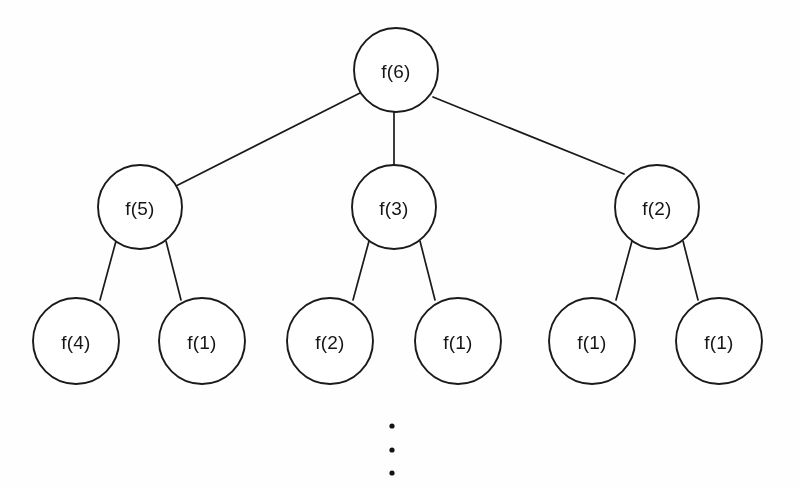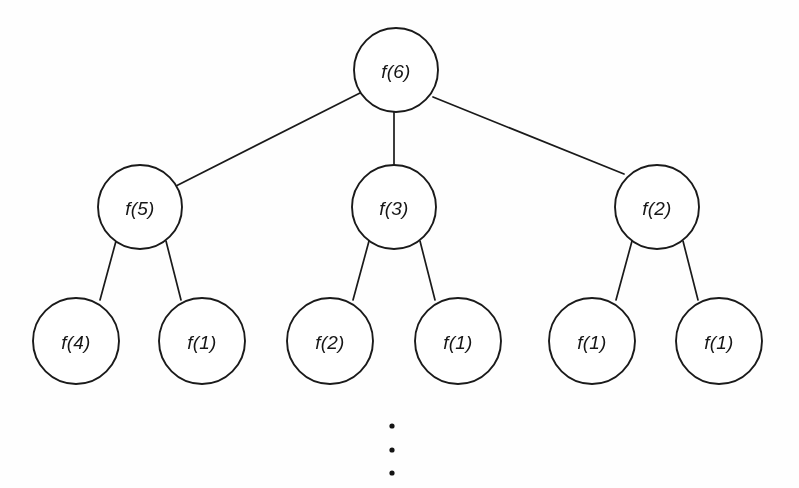--- a/index.html
+++ b/index.html
@@ -12,21 +12,20 @@
     width: 799px;
     height: 488px;
     font-family: "Liberation Sans", "DejaVu Sans", sans-serif;
     overflow: hidden;
   }
   #diagram-root {
     position: relative;
     width: 799px;
     height: 488px;
     background: #fefefe;
-    font-style: italic;
   }
   svg#tree-svg {
     display: block;
     width: 799px;
     height: 488px;
   }
   .edge-line {
     stroke: #1a1a1a;
     stroke-width: 1.7;
     stroke-linecap: round;

